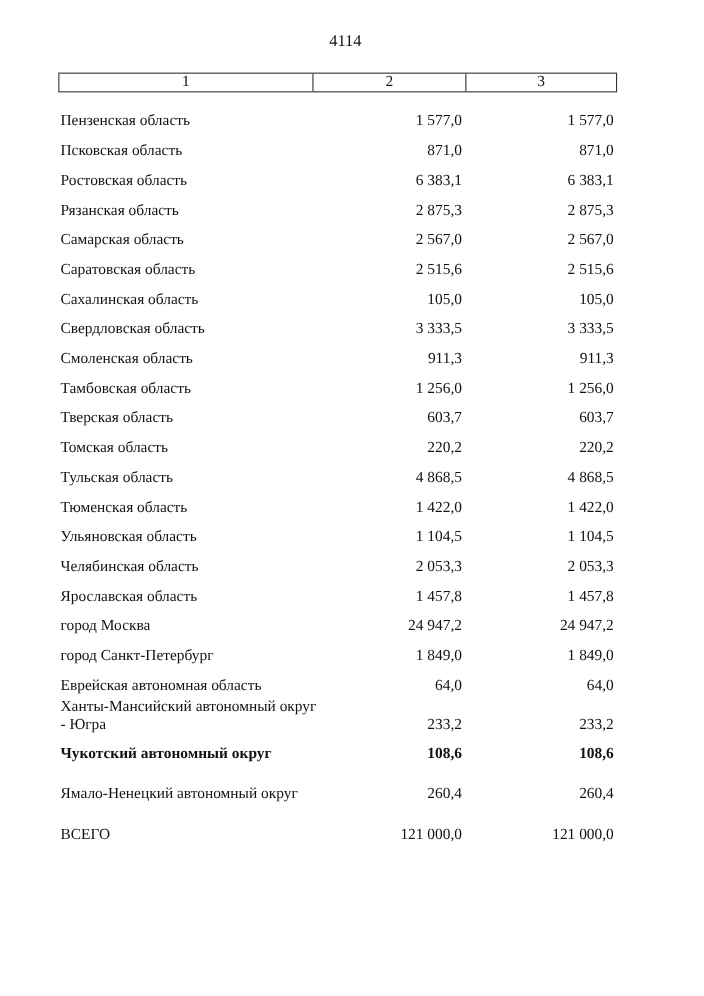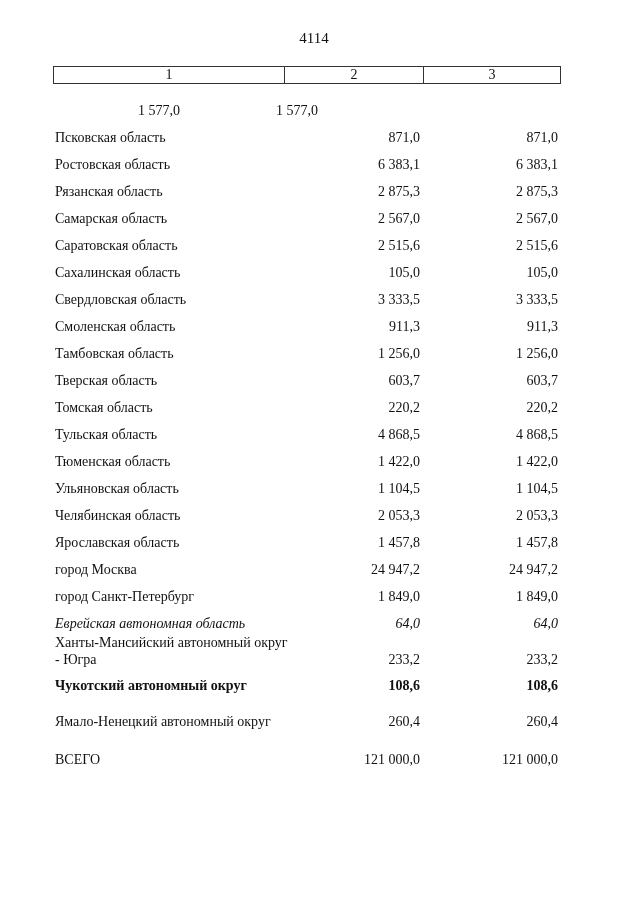--- a/index.html
+++ b/index.html
@@ -49,20 +49,21 @@
 <div class="page-number">4114</div>
 
 <div class="header-table">
   <div class="header-cell hc1">1</div>
   <div class="header-cell hc2">2</div>
   <div class="header-cell hc3">3</div>
 </div>
 
 <div class="rows" id="rows">
     <div class="row single">
+      <div class="name">Пензенская область</div>
       <div class="v2">1 577,0</div>
       <div class="v3">1 577,0</div>
     </div>
     <div class="row single">
       <div class="name">Псковская область</div>
       <div class="v2">871,0</div>
       <div class="v3">871,0</div>
     </div>
     <div class="row single">
       <div class="name">Ростовская область</div>
@@ -142,21 +143,21 @@
     <div class="row single">
       <div class="name">город Москва</div>
       <div class="v2">24 947,2</div>
       <div class="v3">24 947,2</div>
     </div>
     <div class="row single">
       <div class="name">город Санкт-Петербург</div>
       <div class="v2">1 849,0</div>
       <div class="v3">1 849,0</div>
     </div>
-    <div class="row single" style="height: 27px; font-style: italic;">
+    <div class="row single" style="height: 27px;">
       <div class="name">Еврейская автономная область</div>
       <div class="v2">64,0</div>
       <div class="v3">64,0</div>
     </div>
     <div class="row double" style="height: 36px;">
       <div class="name">Ханты-Мансийский автономный округ - Югра</div>
       <div class="v2">233,2</div>
       <div class="v3">233,2</div>
     </div>
     <div class="row single" style="height: 26px; font-weight: bold;">

